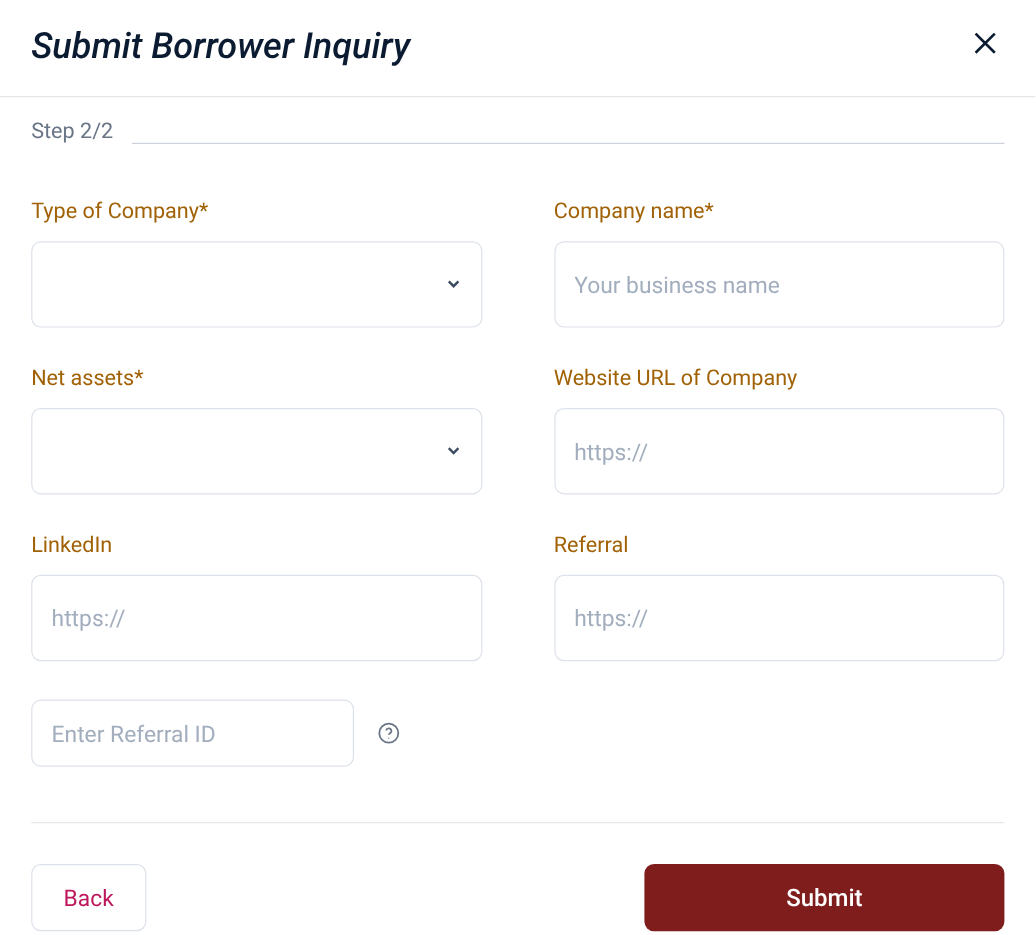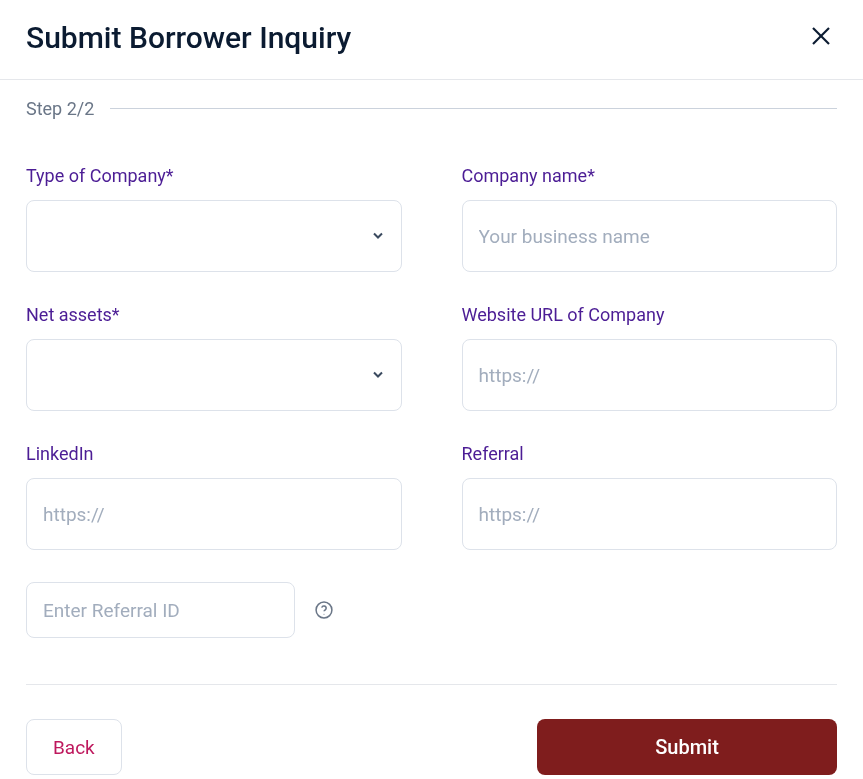--- a/index.html
+++ b/index.html
@@ -11,20 +11,21 @@
     body {
       background: #fff;
       width: 863px;
     }
     .modal-header {
       display: flex;
       justify-content: space-between;
       align-items: center;
       padding: 20px 26px 24px 26px;
       border-bottom: 1px solid #e5e7eb;
+      font-style: italic;
     }
     .modal-title {
       font-size: 30px;
       font-weight: 500;
       color: #0b1b31;
     }
     .close-btn {
       background: none;
       border: none;
       cursor: pointer;
@@ -37,21 +38,21 @@
       width: 24px;
       height: 24px;
       stroke: #0b1b31;
       stroke-width: 2.2;
     }
     .modal-body {
       padding: 18px 26px 26px 26px;
     }
     .step-row {
       display: flex;
-      align-items: center;
+      align-items: flex-end;
       gap: 16px;
       margin-bottom: 46px;
     }
     .step-label {
       font-size: 18px;
       color: #6a7687;
       white-space: nowrap;
     }
     .step-line {
       flex: 1;
@@ -63,21 +64,21 @@
       grid-template-columns: 1fr 1fr;
       column-gap: 60px;
       row-gap: 32px;
     }
     .form-group {
       display: flex;
       flex-direction: column;
     }
     .form-label {
       font-size: 18px;
-      color: #4c1d95;
+      color: #a16207;
       margin-bottom: 14px;
     }
     .form-control {
       width: 100%;
       height: 72px;
       border: 1px solid #dde2ea;
       border-radius: 8px;
       padding: 0 16px;
       font-size: 19px;
       color: #3a4a5f;

